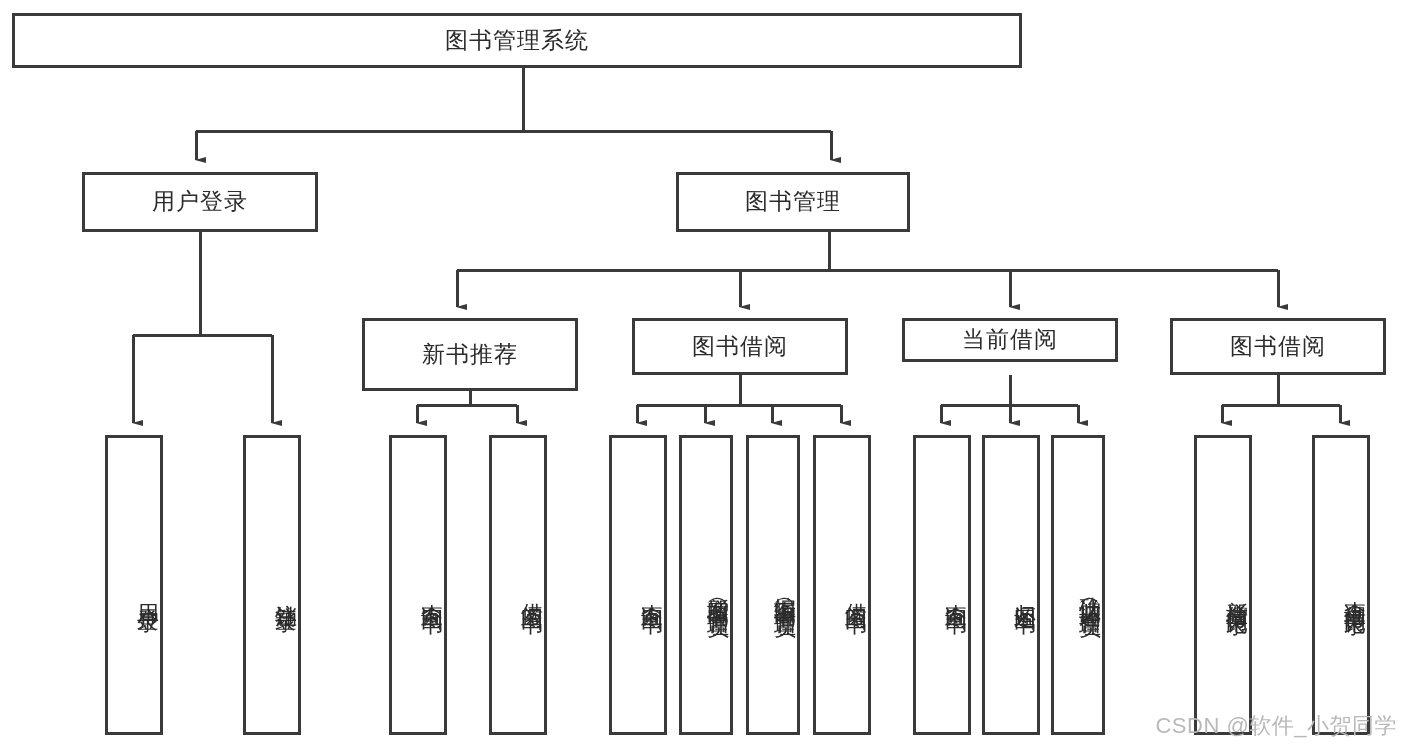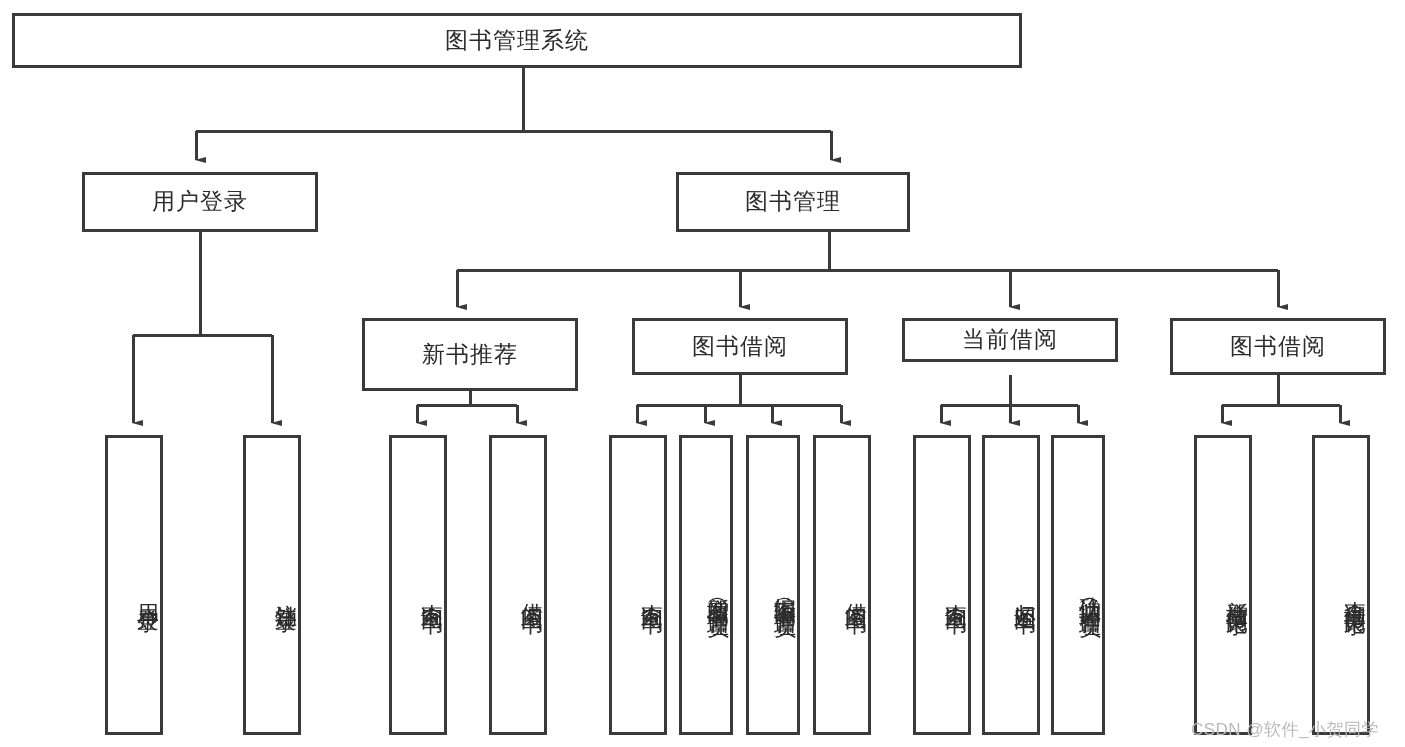--- a/index.html
+++ b/index.html
@@ -51,23 +51,23 @@
     justify-content: center;
     line-height: 1.05;
   }
   .node.vert .vtext {
     writing-mode: vertical-rl;
     text-orientation: upright;
     white-space: nowrap;
   }
   #watermark {
     position: absolute;
-    right: 26px;
+    right: 8px;
     bottom: 6px;
-    font-size: 17px;
+    font-size: 22px;
     color: #b9b9b9;
     letter-spacing: 0.5px;
     white-space: nowrap;
   }
 </style>
 </head>
 <body>
 
 <div id="canvas">
 

